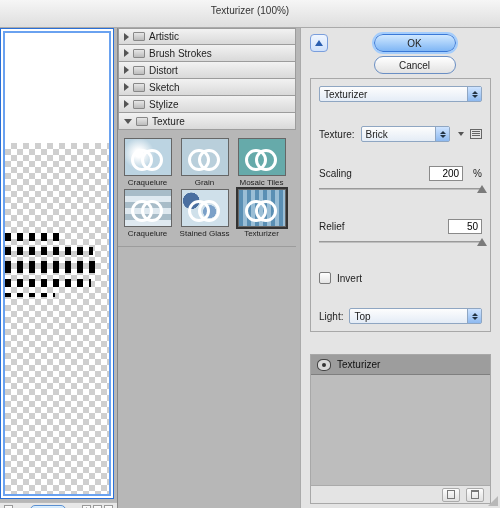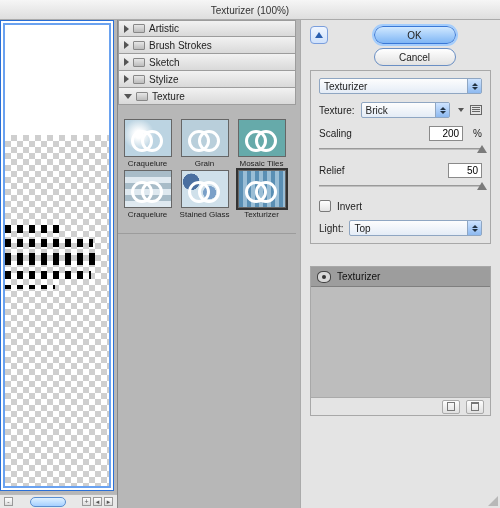--- a/index.html
+++ b/index.html
@@ -1,18 +1,18 @@
 <!DOCTYPE html>
 <html><head>
 <meta charset="utf-8">
 <style>
   * { box-sizing: border-box; margin: 0; padding: 0; font-family: "Lucida Grande", Arial, sans-serif; font-size: 10px; }
   body { background: #fff; width: 500px; height: 508px; overflow: hidden; }
 
-  .titlebar { height: 20px; background: linear-gradient(#f6f6f6,#dedede); border-bottom: 1px solid #aaa; text-align: center; line-height: 20px; font-size: 12px; color: #333; }
+  .titlebar { height: 28px; background: linear-gradient(#f6f6f6,#dedede); border-bottom: 1px solid #aaa; text-align: center; line-height: 20px; font-size: 12px; color: #333; }
 
   .main { display: flex; height: 488px; }
 
   
   .preview-col { width: 118px; background: #b7b7b7; border-right: 1px solid #888; position: relative; display: flex; flex-direction: column; }
   .preview-wrap { background: #fff; border: 1px solid #2a6fd6; margin: 0 3px 3px 0; flex: 1; position: relative; overflow: hidden; }
   .preview-inner { position: absolute; inset: 2px; border: 2px solid #6aa2f0; background: #fff; }
   .checker { position: absolute; left: 0; right: 0; top: 110px; bottom: 0;
     background-image:
       linear-gradient(45deg,#cfcfcf 25%,transparent 25%,transparent 75%,#cfcfcf 75%),
@@ -33,21 +33,21 @@
 
   
   .mid-col { width: 178px; background: #b7b7b7; display: flex; }
   .cat-list { }
   .cat-row { height: 17px; background: linear-gradient(#f2f2f2,#d9d9d9); border: 1px solid #9c9c9c; border-top: none; display: flex; align-items: center; gap: 4px; padding: 0 5px; color: #222; }
   .cat-row:first-child { border-top: 1px solid #9c9c9c; }
   .tri { width: 0; height: 0; border-top: 4px solid transparent; border-bottom: 4px solid transparent; border-left: 5px solid #555; }
   .tri.down { border-left: 4px solid transparent; border-right: 4px solid transparent; border-top: 5px solid #555; border-bottom: none; }
   .folder { width: 12px; height: 9px; background: linear-gradient(#e6e6e6,#bcbcbc); border: 1px solid #888; border-radius: 1px; }
 
-  .thumbs { padding: 14px 2px; display: flex; flex-wrap: wrap; gap: 2px; background: #b7b7b7; border-bottom: 1px solid #9c9c9c; }
+  .thumbs { padding: 8px 2px; display: flex; flex-wrap: wrap; gap: 2px; background: #b7b7b7; border-bottom: 1px solid #9c9c9c; }
   .thumb { width: 55px; display: flex; flex-direction: column; align-items: center; }
   .thumb-img { width: 48px; height: 38px; border: 1px solid #666; background: #aac4d8; position: relative; overflow: hidden; }
   .thumb.selected .thumb-img { outline: 2px solid #333; outline-offset: 0; }
   .thumb-label { font-size: 8px; color: #222; margin-top: 2px; text-align: center; white-space: nowrap; }
 
   
   .t-craq .thumb-img { background: radial-gradient(circle at 30% 40%,#fff 10%,#bcd4e2 40%), #bcd4e2; }
   .t-grain .thumb-img { background: #b9cfdb; }
   .t-mosaic .thumb-img { background:
      linear-gradient(#6aa 0 0) 0 0/8px 8px,
@@ -76,21 +76,21 @@
   .aqua-btn { width: 82px; height: 18px; border-radius: 10px; border: 1px solid #6a8fc4; display:flex;align-items:center;justify-content:center; font-size:11px; color:#222; }
   .aqua-btn.primary { background: linear-gradient(#d0e8ff,#7fb6f5); border-color:#3a78d6; outline:2px solid #a4cdfc; outline-offset:0;}
   .aqua-btn.secondary { background: linear-gradient(#ffffff,#e2e2e2); }
 
   .panel { border: 1px solid #a8a8a8; background: #e4e4e4; padding: 7px 8px; }
   .panel .hdr-select, .select { height: 16px; border: 1px solid #8fa6c2; border-radius: 2px; background: linear-gradient(#fdfdfd,#e4ecf6); display:flex; align-items:center; justify-content:space-between; padding: 0 4px; font-size:10px; color:#222; }
   .select-cap { width: 14px; height: 100%; margin: -0px -4px -0px 4px; background: linear-gradient(#cfe4ff,#8db9f0); border-left:1px solid #8fa6c2; display:flex; flex-direction:column; align-items:center; justify-content:center; gap:1px;}
   .caret-up{width:0;height:0;border-left:3px solid transparent;border-right:3px solid transparent;border-bottom:3px solid #234;}
   .caret-dn{width:0;height:0;border-left:3px solid transparent;border-right:3px solid transparent;border-top:3px solid #234;}
 
-  .form-row { display:flex; align-items:center; gap:6px; margin-top:8px; }
+  .form-row { display:flex; align-items:center; gap:6px; margin-top:24px; }
   .form-row label { flex: 0 0 auto; color:#222; }
   .form-row .select { flex:1; }
   .menu-glyph { width:12px;height:10px;border:1px solid #666;position:relative;}
   .menu-glyph::before{content:"";position:absolute;left:1px;top:1px;right:1px;height:1px;background:#666;box-shadow:0 2px 0 #666,0 4px 0 #666;}
   .menu-tri{width:0;height:0;border-left:3px solid transparent;border-right:3px solid transparent;border-top:4px solid #555;margin-left:2px;}
 
   .num-input { width:34px; height:15px; border:1px solid #8a8a8a; background:#fff; text-align:right; padding:0 3px; font-size:10px;}
   .pct { color:#222; }
 
   .slider { position:relative; height:12px; margin-top:2px; }
@@ -150,20 +150,25 @@
         <span>Artistic</span>
       </div>
       <div class="cat-row">
         <span class="tri"></span>
         <span class="folder"></span>
         <span>Brush Strokes</span>
       </div>
       <div class="cat-row">
         <span class="tri"></span>
         <span class="folder"></span>
+        <span>Distort</span>
+      </div>
+      <div class="cat-row">
+        <span class="tri"></span>
+        <span class="folder"></span>
         <span>Sketch</span>
       </div>
       <div class="cat-row">
         <span class="tri"></span>
         <span class="folder"></span>
         <span>Stylize</span>
       </div>
       <div class="cat-row">
         <span class="tri down"></span>
         <span class="folder"></span>

